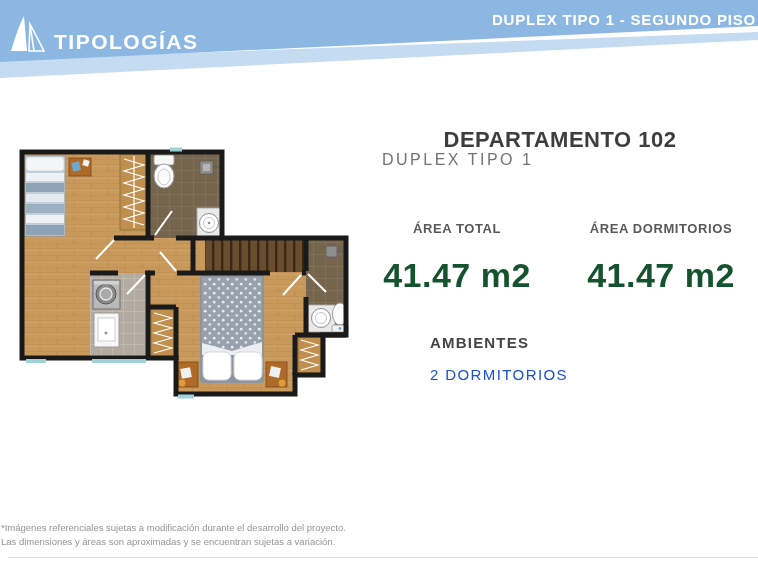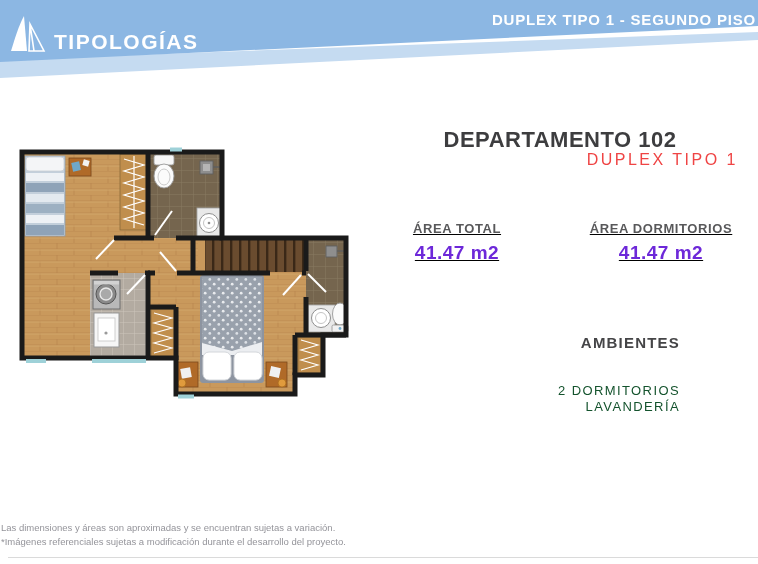--- a/index.html
+++ b/index.html
@@ -9,30 +9,30 @@
   
   .header-svg{position:absolute;top:0;left:0;}
   .brand{position:absolute;top:14px;left:8px;display:flex;align-items:flex-end;gap:8px;}
   .brand-title{color:#ffffff;font-size:21px;font-weight:800;letter-spacing:1.5px;margin-top:6px;}
   .header-right{position:absolute;top:11px;right:2px;color:#ffffff;font-size:15px;
                 font-weight:700;letter-spacing:0.8px;text-align:right;}
 
   
   .unit-title{position:absolute;left:382px;top:112px;width:356px;text-align:center;
               font-size:22px;font-weight:800;color:#3d3d3f;letter-spacing:0.5px;margin-top:15px;}
-  .unit-sub{position:absolute;left:382px;top:148px;width:356px;text-align:right;
-            font-size:16px;font-weight:400;color:#ef4444;letter-spacing:2.5px;line-height:23px;}
-  .stat{position:absolute;top:221px;text-align:center;text-decoration:underline;}
+  .unit-sub{position:absolute;left:382px;top:148px;width:356px;text-align:left;
+            font-size:16px;font-weight:400;color:#737373;letter-spacing:2.5px;line-height:23px;}
+  .stat{position:absolute;top:221px;text-align:center;}
   .stat-1{left:382px;width:150px;}
   .stat-2{left:568px;width:186px;}
   .stat-label{font-size:13px;font-weight:600;color:#58585a;letter-spacing:0.6px;}
-  .stat-value{font-size:19px;font-weight:800;color:#6d28d9;margin-top:6px;letter-spacing:0.5px;}
-  .ambientes{position:absolute;left:430px;top:334px;width:250px;text-align:right;}
+  .stat-value{font-size:34px;font-weight:800;color:#14532d;margin-top:20px;letter-spacing:0.5px;}
+  .ambientes{position:absolute;left:430px;top:334px;width:250px;text-align:left;}
   .ambientes-heading{font-size:15px;font-weight:700;color:#454547;letter-spacing:1.2px;}
-  .ambientes-list{margin-top:32px;font-size:13px;color:#14532d;letter-spacing:1.4px;line-height:16px;}
+  .ambientes-list{margin-top:16px;font-size:15px;color:#1d4ed8;letter-spacing:1.4px;line-height:16px;}
 
   
   .plan{position:absolute;left:14px;top:147px;}
 
   
   .disclaimer{position:absolute;left:1px;top:521px;font-size:9.5px;line-height:13.5px;color:#94949a;}
   .bottom-line{position:absolute;left:8px;right:0;top:557px;height:1px;background:#dadada;}
 </style>
 </head>
 <body>
@@ -240,23 +240,22 @@
   </div>
   <div class="stat stat-2">
     <div class="stat-label">ÁREA DORMITORIOS</div>
     <div class="stat-value">41.47 m2</div>
   </div>
 
   <div class="ambientes">
     <div class="ambientes-heading">AMBIENTES</div>
     <div class="ambientes-list">
       <div>2 DORMITORIOS</div>
-      <div>LAVANDERÍA</div>
     </div>
   </div>
 
   <div class="disclaimer">
+    <div>*Imágenes referenciales sujetas a modificación durante el desarrollo del proyecto.</div>
     <div>Las dimensiones y áreas son aproximadas y se encuentran sujetas a variación.</div>
-    <div>*Imágenes referenciales sujetas a modificación durante el desarrollo del proyecto.</div>
   </div>
   <div class="bottom-line"></div>
 
 </div>
 
 </body></html>

